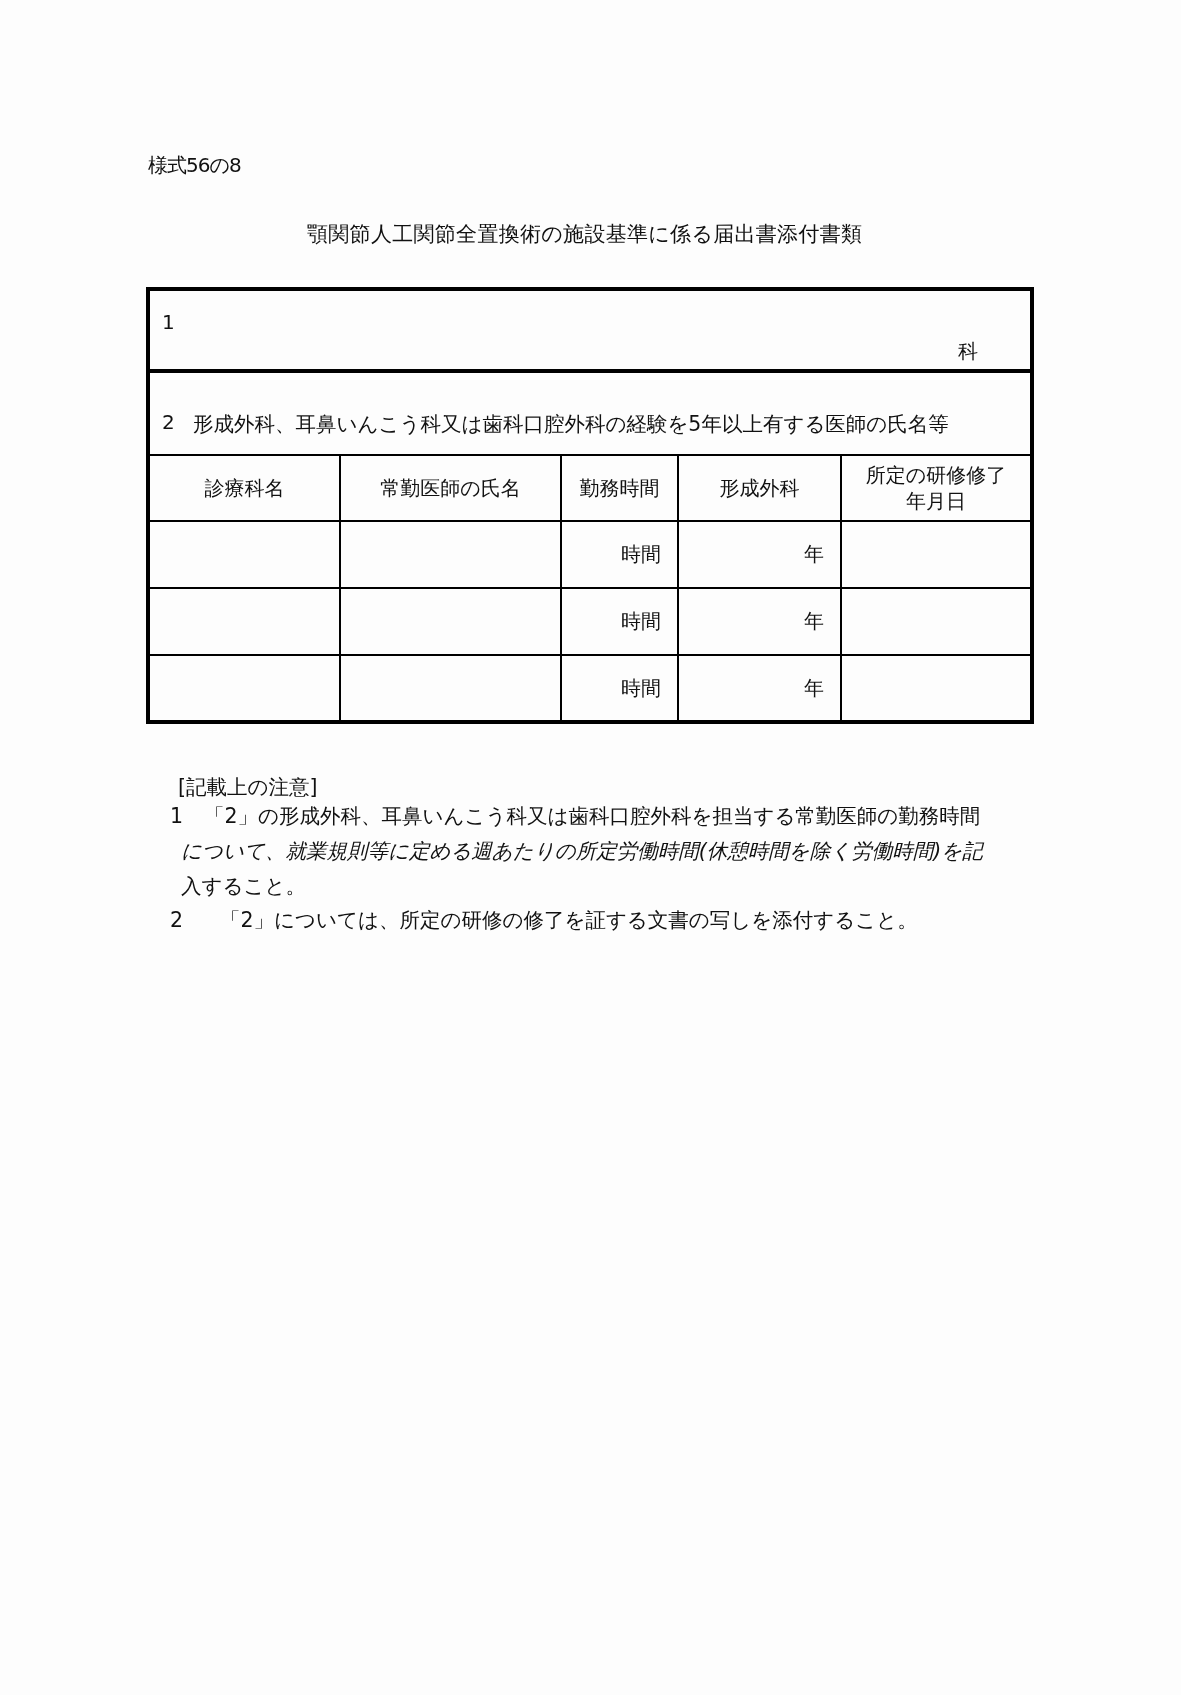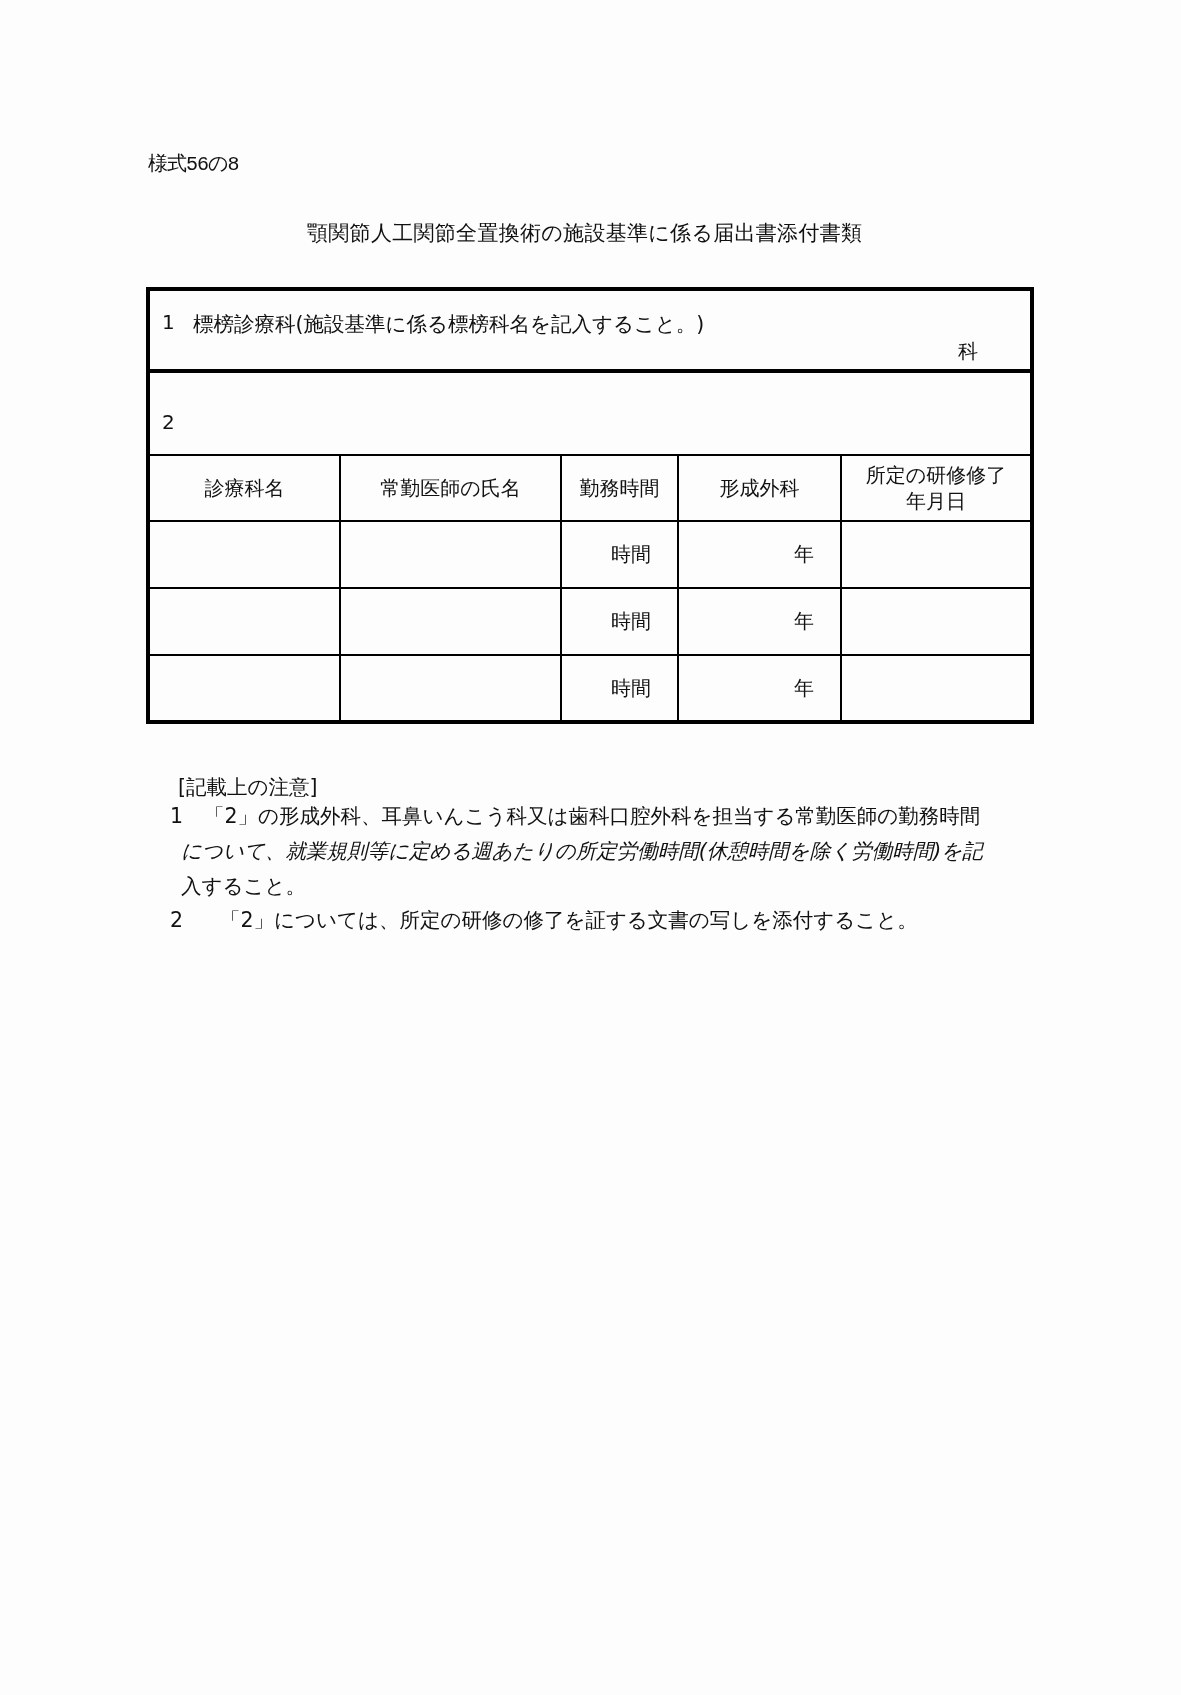--- a/index.html
+++ b/index.html
@@ -4,21 +4,21 @@
 <style>
   html, body { margin: 0; padding: 0; }
   body {
     width: 1181px; height: 1695px;
     background: #fdfdfd;
     position: relative;
     font-family: "DejaVu Sans", "Liberation Sans", sans-serif;
     color: #111;
     overflow: hidden;
   }
-  .abs { position: absolute; white-space: nowrap; line-height: 1; font-family: Liberation Mono, monospace; }
+  .abs { position: absolute; white-space: nowrap; line-height: 1; }
   .form-id { left: 148px; top: 155px; font-size: 20px; letter-spacing: -1px; }
   .doc-title { left: 307px; top: 224px; font-size: 21px; letter-spacing: 0.3px; }
 
   .sheet {
     position: absolute; left: 146px; top: 287px;
     width: 888px; height: 437px;
     border: 4px solid #000; box-sizing: border-box;
   }
   .sec1 {
     position: absolute; left: 0; top: 0; right: 0; height: 82px;
@@ -40,44 +40,44 @@
   }
   table.grid td, table.grid th {
     border: 2px solid #000; padding: 0; font-weight: normal;
     font-size: 20px; text-align: center; vertical-align: middle;
   }
   table.grid tr > :first-child { border-left: none; }
   table.grid tr > :last-child { border-right: none; }
   table.grid thead th { border-top: none; height: 64px; line-height: 1.3; }
   table.grid tbody tr:last-child td { border-bottom: none; }
   table.grid tbody td { height: 65px; }
-  table.grid td.r { text-align: right; padding-right: 26px; }
+  table.grid td.r { text-align: right; padding-right: 16px; }
   col.c1 { width: 190px; }
   col.c2 { width: 221px; }
   col.c3 { width: 117px; }
   col.c4 { width: 163px; }
   col.c5 { width: 189px; }
 
   .notes { position: absolute; left: 0; top: 0; }
   .note-line { position: absolute; font-size: 20.5px; white-space: nowrap; line-height: 1; }
 </style>
 </head>
 <body>
 
 <div class="abs form-id">様式56の8</div>
 <div class="abs doc-title">顎関節人工関節全置換術の施設基準に係る届出書添付書類</div>
 
 <div class="sheet">
   <div class="sec1">
     <span class="num">1</span>
-    <span class="label">標榜診療科(施設基準に係る標榜科名を記入すること。)</span>
     <span class="suffix">科</span>
   </div>
   <div class="sec2">
     <span class="num">2</span>
+    <span class="label">形成外科、耳鼻いんこう科又は歯科口腔外科の経験を5年以上有する医師の氏名等</span>
   </div>
 
   <table class="grid">
     <colgroup>
         <col class="c1">
         <col class="c2">
         <col class="c3">
         <col class="c4">
         <col class="c5">
       </colgroup>

